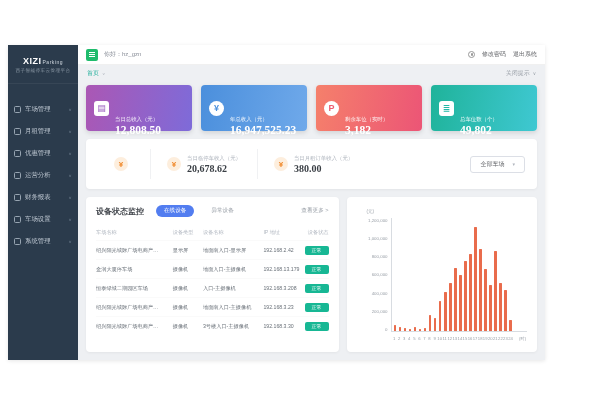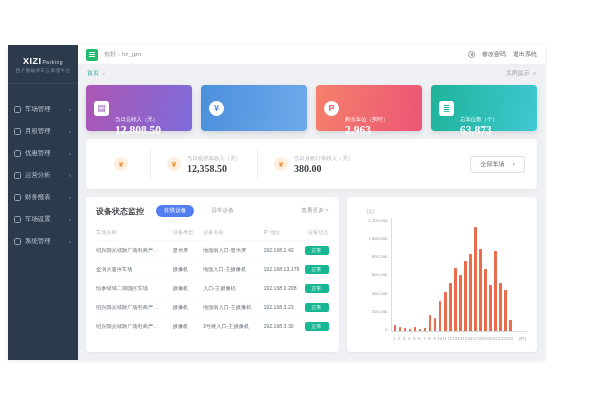--- a/index.html
+++ b/index.html
@@ -177,47 +177,51 @@
         <div class="cards" id="cards">
             <div class="card" style="background: linear-gradient(100deg, rgb(171, 87, 180), rgb(126, 107, 217));">
               <span class="card-icon" style="color: rgb(154, 95, 192);">▤</span>
               <div class="card-text">
                 <div class="card-label">当日总收入（元）</div>
                 <div class="card-value">12,808.50</div>
               </div>
             </div>
             <div class="card" style="background: linear-gradient(100deg, rgb(75, 143, 220), rgb(111, 169, 234));">
               <span class="card-icon round" style="color: rgb(75, 143, 220);">¥</span>
+              <div class="card-text">
+                <div class="card-label">年总收入（元）</div>
+                <div class="card-value">16,947,525.23</div>
+              </div>
             </div>
             <div class="card" style="background: linear-gradient(100deg, rgb(245, 128, 107), rgb(236, 85, 118));">
               <span class="card-icon round" style="color: rgb(238, 94, 112);">P</span>
               <div class="card-text">
                 <div class="card-label">剩余车位（实时）</div>
-                <div class="card-value">2,963</div>
+                <div class="card-value">3,182</div>
               </div>
             </div>
             <div class="card" style="background: linear-gradient(100deg, rgb(31, 179, 154), rgb(63, 200, 210));">
               <span class="card-icon" style="color: rgb(35, 184, 166);">≣</span>
               <div class="card-text">
                 <div class="card-label">总车位数（个）</div>
-                <div class="card-value">63,873</div>
+                <div class="card-value">49,802</div>
               </div>
             </div>
           </div>
 
         <div class="stats-card">
           <div class="stats" id="stats">
               <div class="stat">
                 <span class="stat-icon">¥</span>
               </div>
               <div class="stat">
                 <span class="stat-icon">¥</span>
                 <div>
                   <div class="stat-label">当日临停车收入（元）</div>
-                  <div class="stat-value">12,358.50</div>
+                  <div class="stat-value">20,678.62</div>
                 </div>
               </div>
               <div class="stat">
                 <span class="stat-icon">¥</span>
                 <div>
                   <div class="stat-label">当日月租订单收入（元）</div>
                   <div class="stat-value">380.00</div>
                 </div>
               </div>
             </div>

